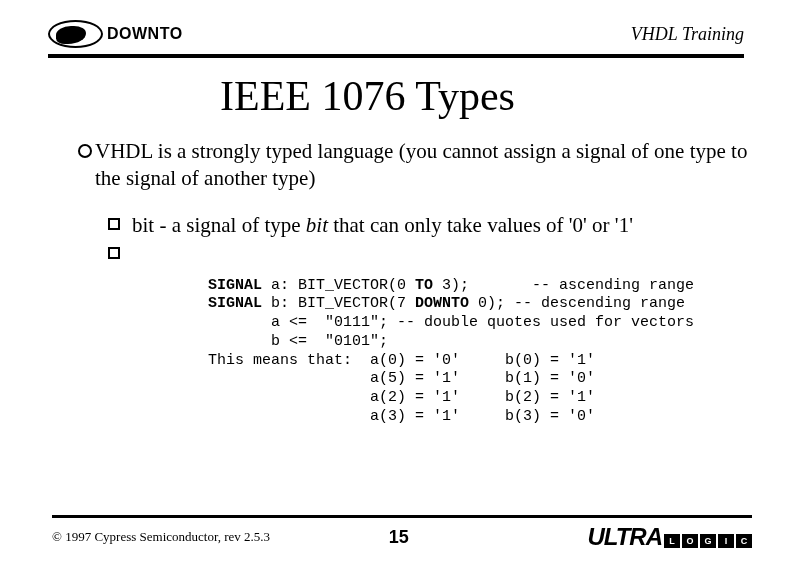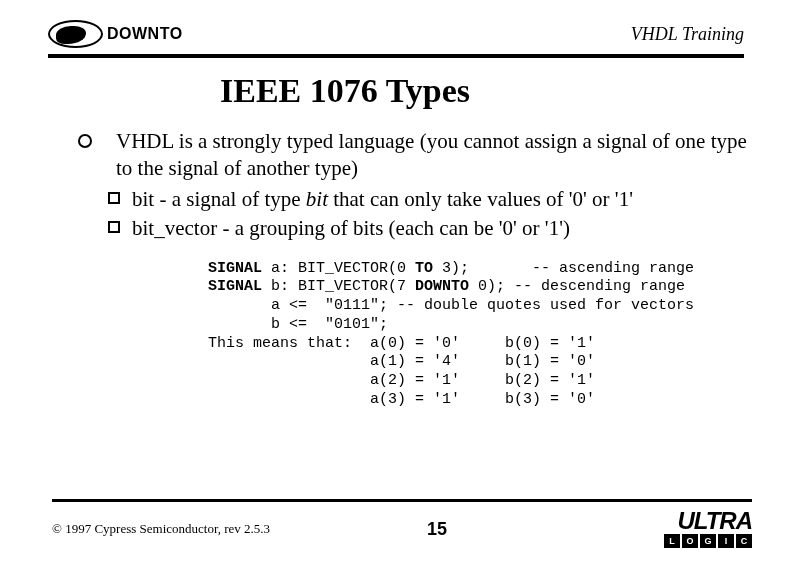--- a/index.html
+++ b/index.html
@@ -50,46 +50,46 @@
     font-family: "Times New Roman", serif;
     font-style: italic;
     font-size: 18px;
   }
   .hr-thick {
     border: none;
     border-top: 4px solid #000;
     margin: 0 8px;
   }
   .title {
-    font-size: 34px;
-    font-weight: bold;
+    font-size: 42px;
+    font-weight: normal;
     text-align: left;
     margin: 14px 0 18px 180px;
   }
   .content {
     padding-left: 38px;
     font-size: 21px;
     line-height: 1.28;
   }
   .bullet-row {
     display: flex;
     align-items: flex-start;
-    gap: 24px;
+    gap: 3px;
     margin-bottom: 2px;
   }
   .bullet-circle {
     flex: 0 0 auto;
     width: 14px; height: 14px;
     border: 2px solid #000;
     border-radius: 50%;
     margin-top: 6px;
   }
   .sub-bullets {
     padding-left: 30px;
-    margin-top: 4px;
+    margin-top: 20px;
   }
   .sub-row {
     display: flex;
     align-items: flex-start;
     gap: 12px;
     margin-bottom: 2px;
   }
   .bullet-square {
     flex: 0 0 auto;
     width: 12px; height: 12px;
@@ -125,21 +125,21 @@
     font-family: "Times New Roman", serif;
   }
   .page-num {
     font-family: Arial, sans-serif;
     font-weight: bold;
     font-size: 18px;
     margin-left: -60px;
   }
   .ultra-logo {
     display: flex;
-    flex-direction: column;
+    flex-direction: row;
     align-items: flex-end;
     gap: 2px;
   }
   .ultra-text {
     font-family: Arial, sans-serif;
     font-weight: 900;
     font-style: italic;
     font-size: 24px;
     letter-spacing: -1px;
     line-height: 0.9;
@@ -181,30 +181,29 @@
   </div>
   <div class="sub-bullets">
     <div class="sub-row">
       <span class="bullet-square"></span>
       <span>
         <span>bit - a signal of type </span><span class="italic">bit</span><span> that can only take values of '0' or '1'</span>
       </span>
     </div>
     <div class="sub-row">
       <span class="bullet-square"></span>
-      <span>bit_vector - a grouping of bits (each can be  '0'  or '1')</span>
     </div>
   </div>
 
   <div class="code-block"><span class="bold">SIGNAL</span><span> a: BIT_VECTOR(0 </span><span class="bold">TO</span><span> 3);       -- ascending range</span>
 <span class="bold">SIGNAL</span><span> b: BIT_VECTOR(7 </span><span class="bold">DOWNTO</span><span> 0); -- descending range</span>
 <span>       a &lt;=  "0111"; -- double quotes used for vectors</span>
 <span>       b &lt;=  "0101";</span>
 <span>This means that:  a(0) = '0'     b(0) = '1'</span>
-<span>                  a(1) = '4'     b(1) = '0'</span>
+<span>                  a(5) = '1'     b(1) = '0'</span>
 <span>                  a(2) = '1'     b(2) = '1'</span>
 <span>                  a(3) = '1'     b(3) = '0'</span></div>
 </div>
 
 <div class="footer">
   <hr class="footer-hr">
   <div class="footer-row">
     <span class="copyright">© 1997 Cypress Semiconductor, rev 2.5.3</span>
     <span class="page-num">15</span>
     <div class="ultra-logo">

